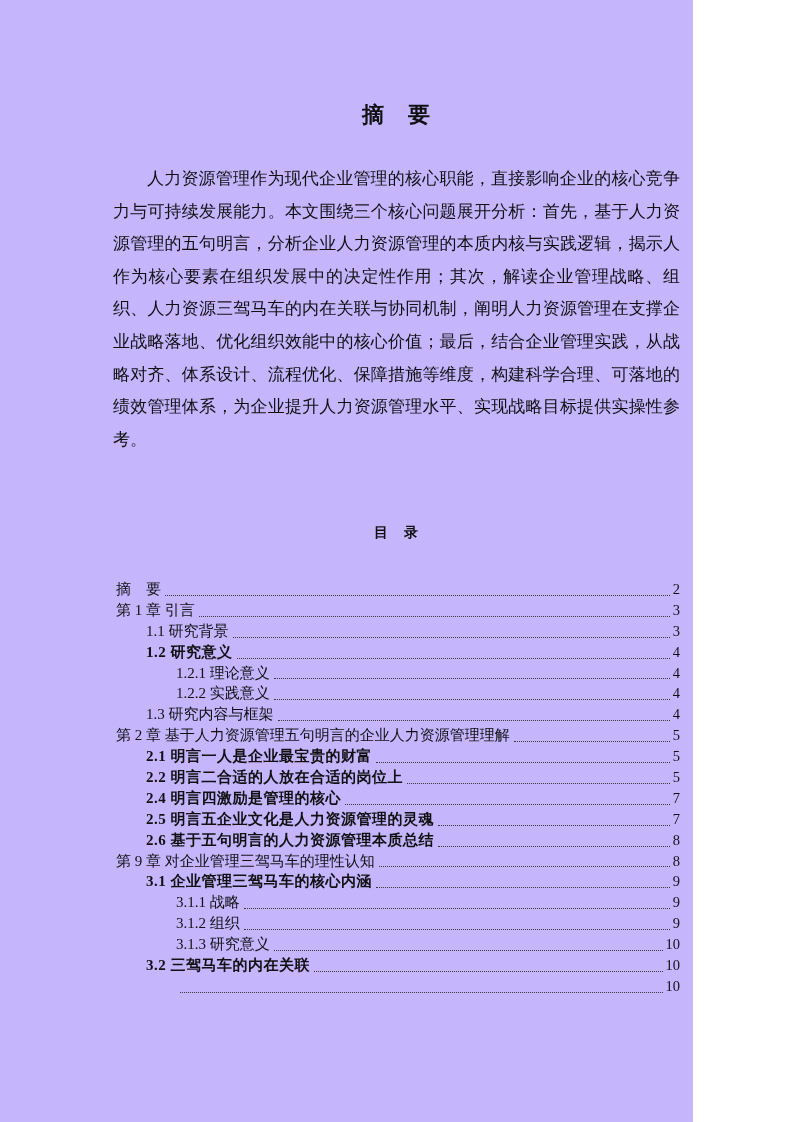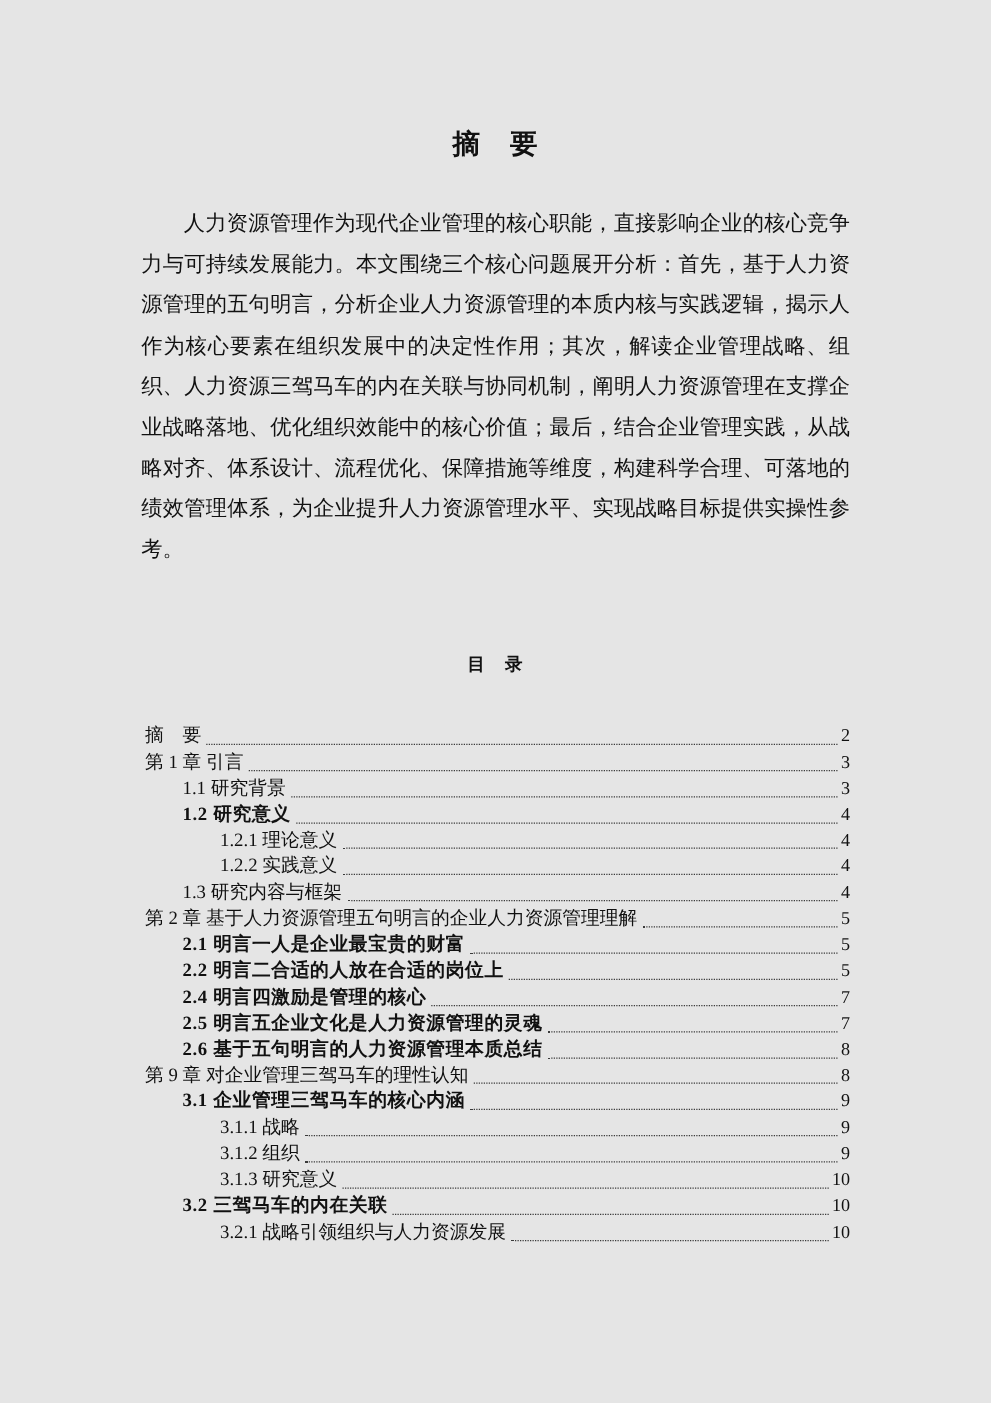--- a/index.html
+++ b/index.html
@@ -2,23 +2,23 @@
 <html lang="zh"><head>
 <meta charset="utf-8">
 <style>
   html, body {
     margin: 0;
     padding: 0;
     background: #ffffff;
   }
   .page {
     position: relative;
-    width: 793px;
+    width: 693px;
     height: 1122px;
-    background: #e5e5e5;
+    background: #c4b5fd;
     overflow: hidden;
     font-family: "Liberation Serif", "DejaVu Serif", serif;
     color: #1a1a1a;
   }
   .doc-title {
     position: absolute;
     left: 0;
     width: 793px;
     text-align: center;
     font-weight: 700;
@@ -175,19 +175,18 @@
         <span class="toc-label">3.1.3 研究意义</span>
         <span class="toc-dots"></span>
         <span class="toc-page">10</span>
       </div>
       <div class="toc-row lvl-1 bold">
         <span class="toc-label">3.2 三驾马车的内在关联</span>
         <span class="toc-dots"></span>
         <span class="toc-page">10</span>
       </div>
       <div class="toc-row lvl-2">
-        <span class="toc-label">3.2.1 战略引领组织与人力资源发展</span>
         <span class="toc-dots"></span>
         <span class="toc-page">10</span>
       </div>
     </div>
 
 </div>
 
 </body></html>

